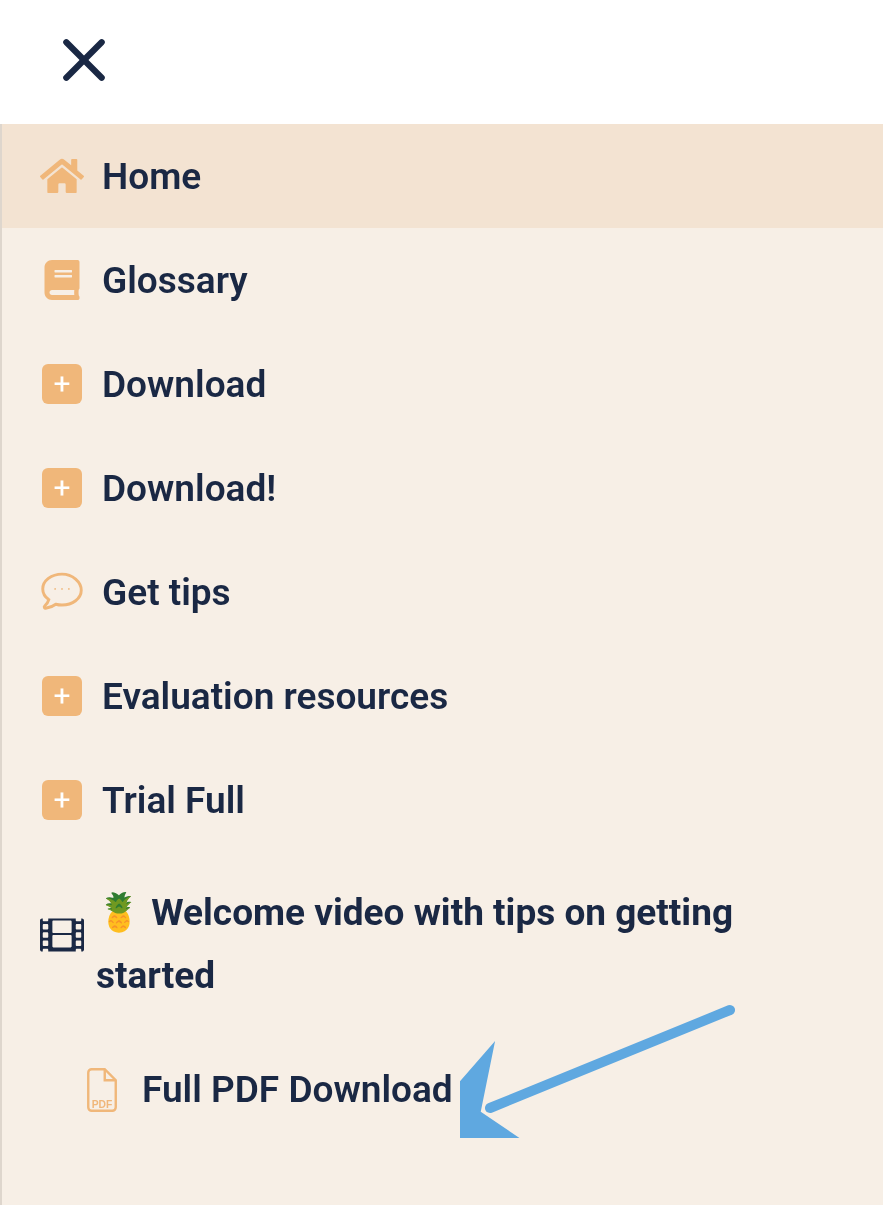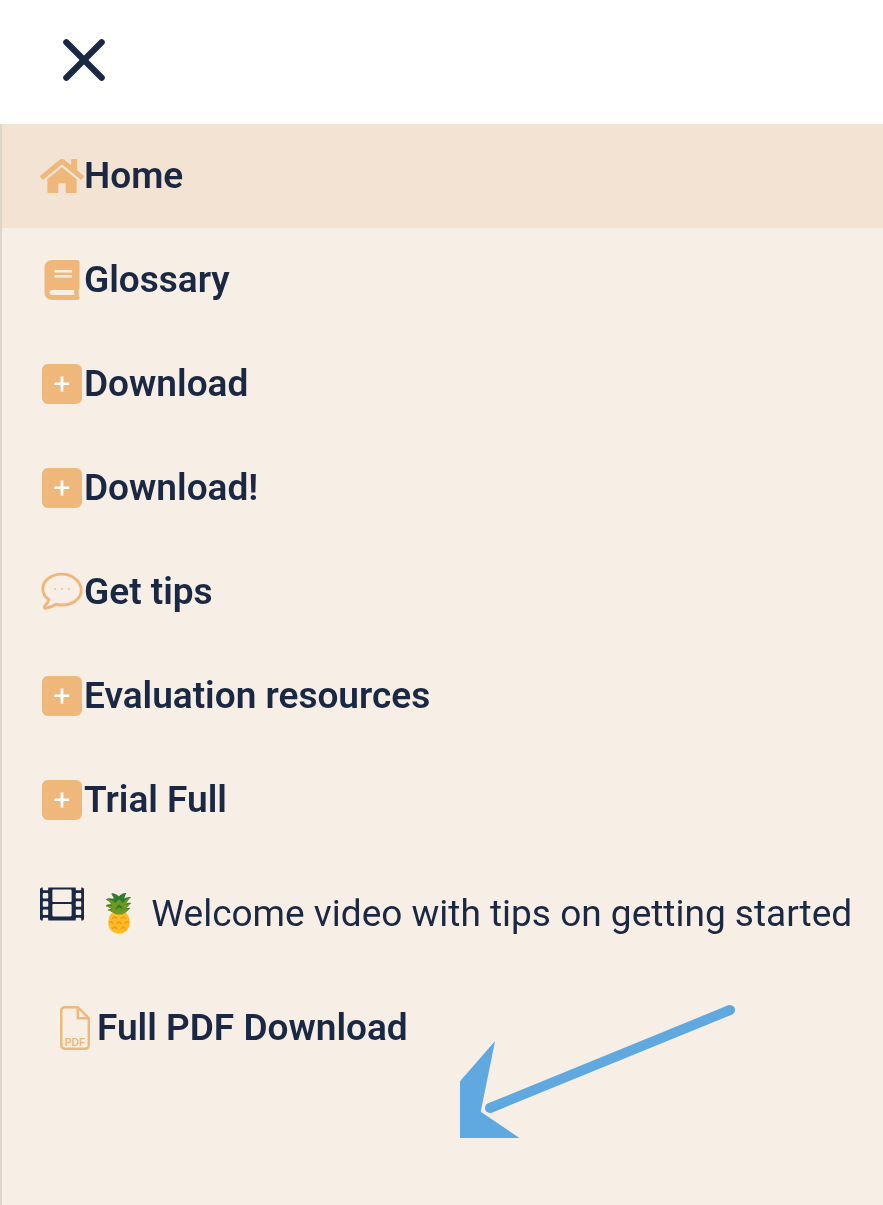--- a/index.html
+++ b/index.html
@@ -33,27 +33,27 @@
       stroke-width: 6;
       stroke-linecap: round;
     }
     .nav {
       background: #f7efe6;
       border-left: 2px solid #ded6cd;
       min-height: 1081px;
     }
     .nav-item {
       display: flex;
-      align-items: flex-start;
+      align-items: center;
       padding: 30px 38px;
       cursor: pointer;
       color: #1a2844;
       font-size: 37px;
       font-weight: 600;
-      gap: 0;
+      gap: 18px;
     }
     .nav-item.active {
       background: #f3e3d2;
     }
     .nav-item .icon-wrap {
       width: 44px;
       height: 44px;
       display: flex;
       align-items: center;
       justify-content: center;
@@ -77,21 +77,21 @@
       font-size: 30px;
       font-weight: 400;
       line-height: 1;
     }
     .nav-item-multiline {
       display: block;
       padding: 30px 26px 30px 38px;
       cursor: pointer;
       color: #1a2844;
       font-size: 37px;
-      font-weight: 400;
+      font-weight: 700;
       line-height: 1.7;
     }
     .nav-item-multiline .line1 {
       display: flex;
       align-items: center;
       gap: 12px;
     }
     .arrow-annotation {
       position: absolute;
       left: 460px;
@@ -185,21 +185,21 @@
     <span class="line1">
       <span class="icon-wrap icon-dark">
         <svg class="icon" viewBox="0 0 512 512" fill="currentColor">
           <path d="M488 64h-8v20c0 6.6-5.4 12-12 12h-40c-6.6 0-12-5.4-12-12V64H96v20c0 6.6-5.4 12-12 12H44c-6.6 0-12-5.4-12-12V64h-8C10.7 64 0 74.7 0 88v336c0 13.3 10.7 24 24 24h8v-20c0-6.6 5.4-12 12-12h40c6.6 0 12 5.4 12 12v20h320v-20c0-6.6 5.4-12 12-12h40c6.6 0 12 5.4 12 12v20h8c13.3 0 24-10.7 24-24V88c0-13.3-10.7-24-24-24zM96 372c0 6.6-5.4 12-12 12H44c-6.6 0-12-5.4-12-12v-40c0-6.6 5.4-12 12-12h40c6.6 0 12 5.4 12 12v40zm0-96c0 6.6-5.4 12-12 12H44c-6.6 0-12-5.4-12-12v-40c0-6.6 5.4-12 12-12h40c6.6 0 12 5.4 12 12v40zm0-96c0 6.6-5.4 12-12 12H44c-6.6 0-12-5.4-12-12v-40c0-6.6 5.4-12 12-12h40c6.6 0 12 5.4 12 12v40zm272 208c0 6.6-5.4 12-12 12H156c-6.6 0-12-5.4-12-12V268c0-6.6 5.4-12 12-12h200c6.6 0 12 5.4 12 12v120zm0-168c0 6.6-5.4 12-12 12H156c-6.6 0-12-5.4-12-12V100c0-6.6 5.4-12 12-12h200c6.6 0 12 5.4 12 12v120zm112 152c0 6.6-5.4 12-12 12h-40c-6.6 0-12-5.4-12-12v-40c0-6.6 5.4-12 12-12h40c6.6 0 12 5.4 12 12v40zm0-96c0 6.6-5.4 12-12 12h-40c-6.6 0-12-5.4-12-12v-40c0-6.6 5.4-12 12-12h40c6.6 0 12 5.4 12 12v40zm0-96c0 6.6-5.4 12-12 12h-40c-6.6 0-12-5.4-12-12v-40c0-6.6 5.4-12 12-12h40c6.6 0 12 5.4 12 12v40z"></path>
         </svg>
       </span>
       <span>🍍  Welcome video with tips on getting started</span>
     </span>
   </div>
 
-  <div class="nav-item" style="padding-left:51px;">
+  <div class="nav-item" style="padding-left:78px;">
     <span class="icon-wrap icon-peach">
       <svg class="icon" viewBox="0 0 384 512" fill="none" stroke="currentColor" stroke-width="28">
         <path d="M224 14H72C49.9 14 32 31.9 32 54v404c0 22.1 17.9 40 40 40h240c22.1 0 40-17.9 40-40V142L224 14z"></path>
         <path d="M224 14v128h128"></path>
         <text x="72" y="460" font-size="120" font-weight="700" fill="currentColor" stroke="none" font-family="Arial">PDF</text>
       </svg>
     </span>
     <span>Full PDF Download</span>
   </div>
 

